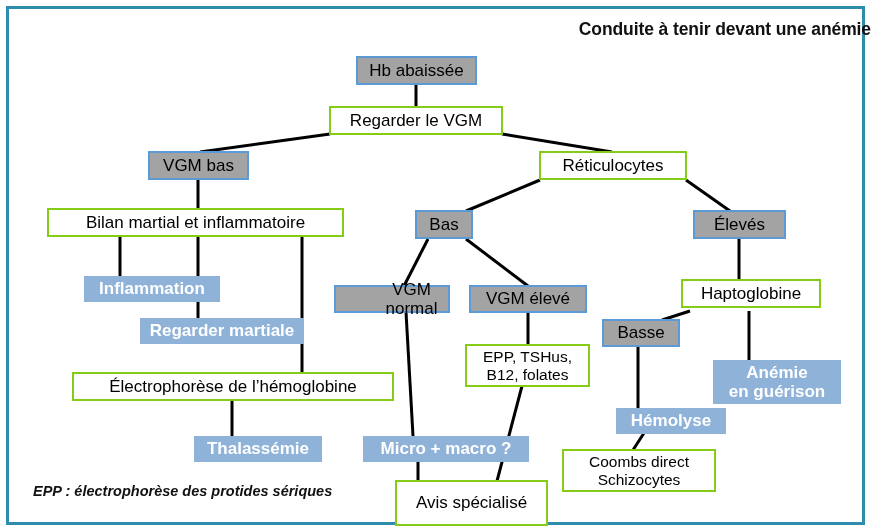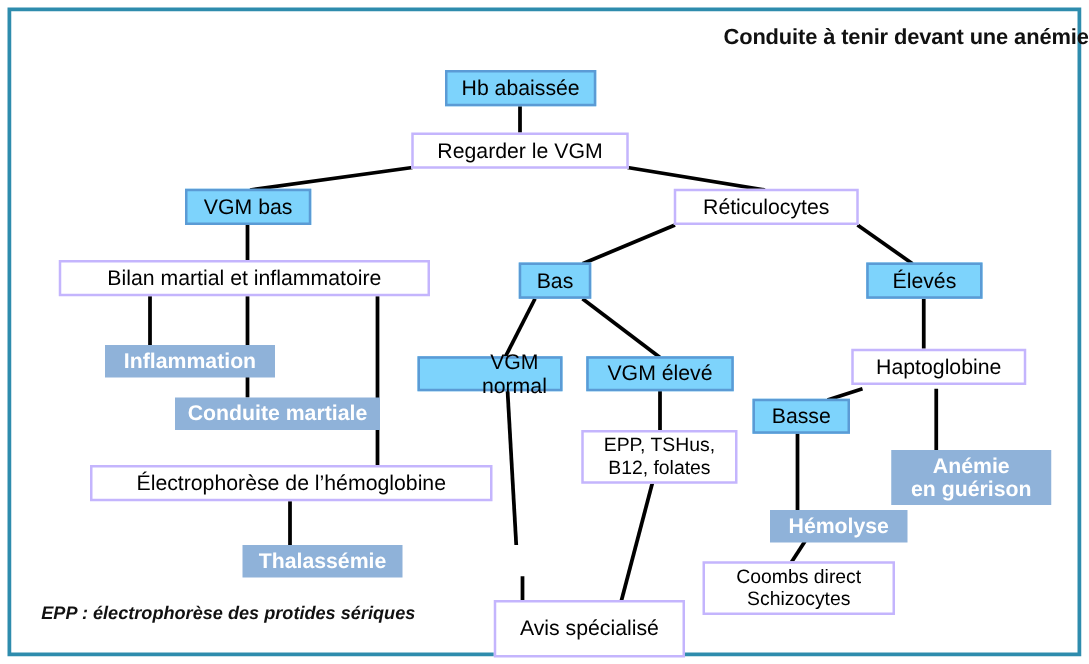--- a/index.html
+++ b/index.html
@@ -53,30 +53,30 @@
     display:flex;
     align-items:center;
     justify-content:center;
     text-align:center;
     line-height:1.12;
     white-space:pre-line;
     z-index:3;
   }
   
   .n-black{
-    border:2px solid #c4b5fd;
+    border:2px solid #84cc16;
     background:#ffffff;
     color:#000000;
     font-size:17px;
     font-weight:normal;
   }
   
   .n-blue{
     border:2px solid #5B9BD5;
-    background:#7dd3fc;
+    background:#a3a3a3;
     color:#000000;
     font-size:17px;
     font-weight:normal;
   }
   
   .n-fill{
     border:0;
     background:#8FB2D9;
     color:#ffffff;
     font-size:17px;
@@ -154,31 +154,32 @@
     </svg>
 
     <div class="node n-blue" style="left:356px; top:56px;  width:121px; height:29px;">Hb abaissée</div>
     <div class="node n-black" style="left:329px; top:106px; width:174px; height:29px;">Regarder le VGM</div>
     <div class="node n-blue" style="left:148px; top:151px; width:101px; height:29px;">VGM bas</div>
     <div class="node n-black" style="left:539px; top:151px; width:148px; height:29px;">Réticulocytes</div>
     <div class="node n-black" style="left:47px;  top:208px; width:297px; height:29px;">Bilan martial et inflammatoire</div>
     <div class="node n-blue" style="left:415px; top:210px; width:58px;  height:29px;">Bas</div>
     <div class="node n-blue" style="left:693px; top:210px; width:93px;  height:29px;">Élevés</div>
     <div class="node n-fill" style="left:56px;  top:276px; width:136px; height:26px;">Inflammation</div>
-    <div class="node n-fill" style="left:112px; top:318px; width:164px; height:26px;">Conduite martiale</div>
+    <div class="node n-fill" style="left:112px; top:318px; width:164px; height:26px;">Regarder martiale</div>
     <div class="node n-blue" style="left:334px; top:285px; width:116px; height:28px;padding-left:39px;">VGM normal</div>
     <div class="node n-blue" style="left:469px; top:285px; width:118px; height:28px;">VGM élevé</div>
     <div class="node n-black" style="left:681px; top:279px; width:140px; height:29px;">Haptoglobine</div>
     <div class="node n-blue" style="left:602px; top:319px; width:78px;  height:28px;">Basse</div>
     <div class="node n-black n-small" style="left:465px; top:344px; width:125px; height:43px;">EPP, TSHus,
 B12, folates</div>
     <div class="node n-fill" style="left:685px; top:360px; width:128px; height:44px;">Anémie
 en guérison</div>
     <div class="node n-black" style="left:72px;  top:372px; width:322px; height:29px;">Électrophorèse de l’hémoglobine</div>
     <div class="node n-fill" style="left:588px; top:408px; width:110px; height:26px;">Hémolyse</div>
     <div class="node n-fill" style="left:166px; top:436px; width:128px; height:26px;">Thalassémie</div>
+    <div class="node n-fill" style="left:335px; top:436px; width:166px; height:26px;">Micro + macro ?</div>
     <div class="node n-black n-small" style="left:562px; top:449px; width:154px; height:43px;">Coombs direct
 Schizocytes</div>
     <div class="node n-black" style="left:395px; top:480px; width:153px; height:46px;">Avis spécialisé</div>
 
     <div class="footnote">EPP : électrophorèse des protides sériques</div>
   </div>
 </div>
 
 </body></html>

